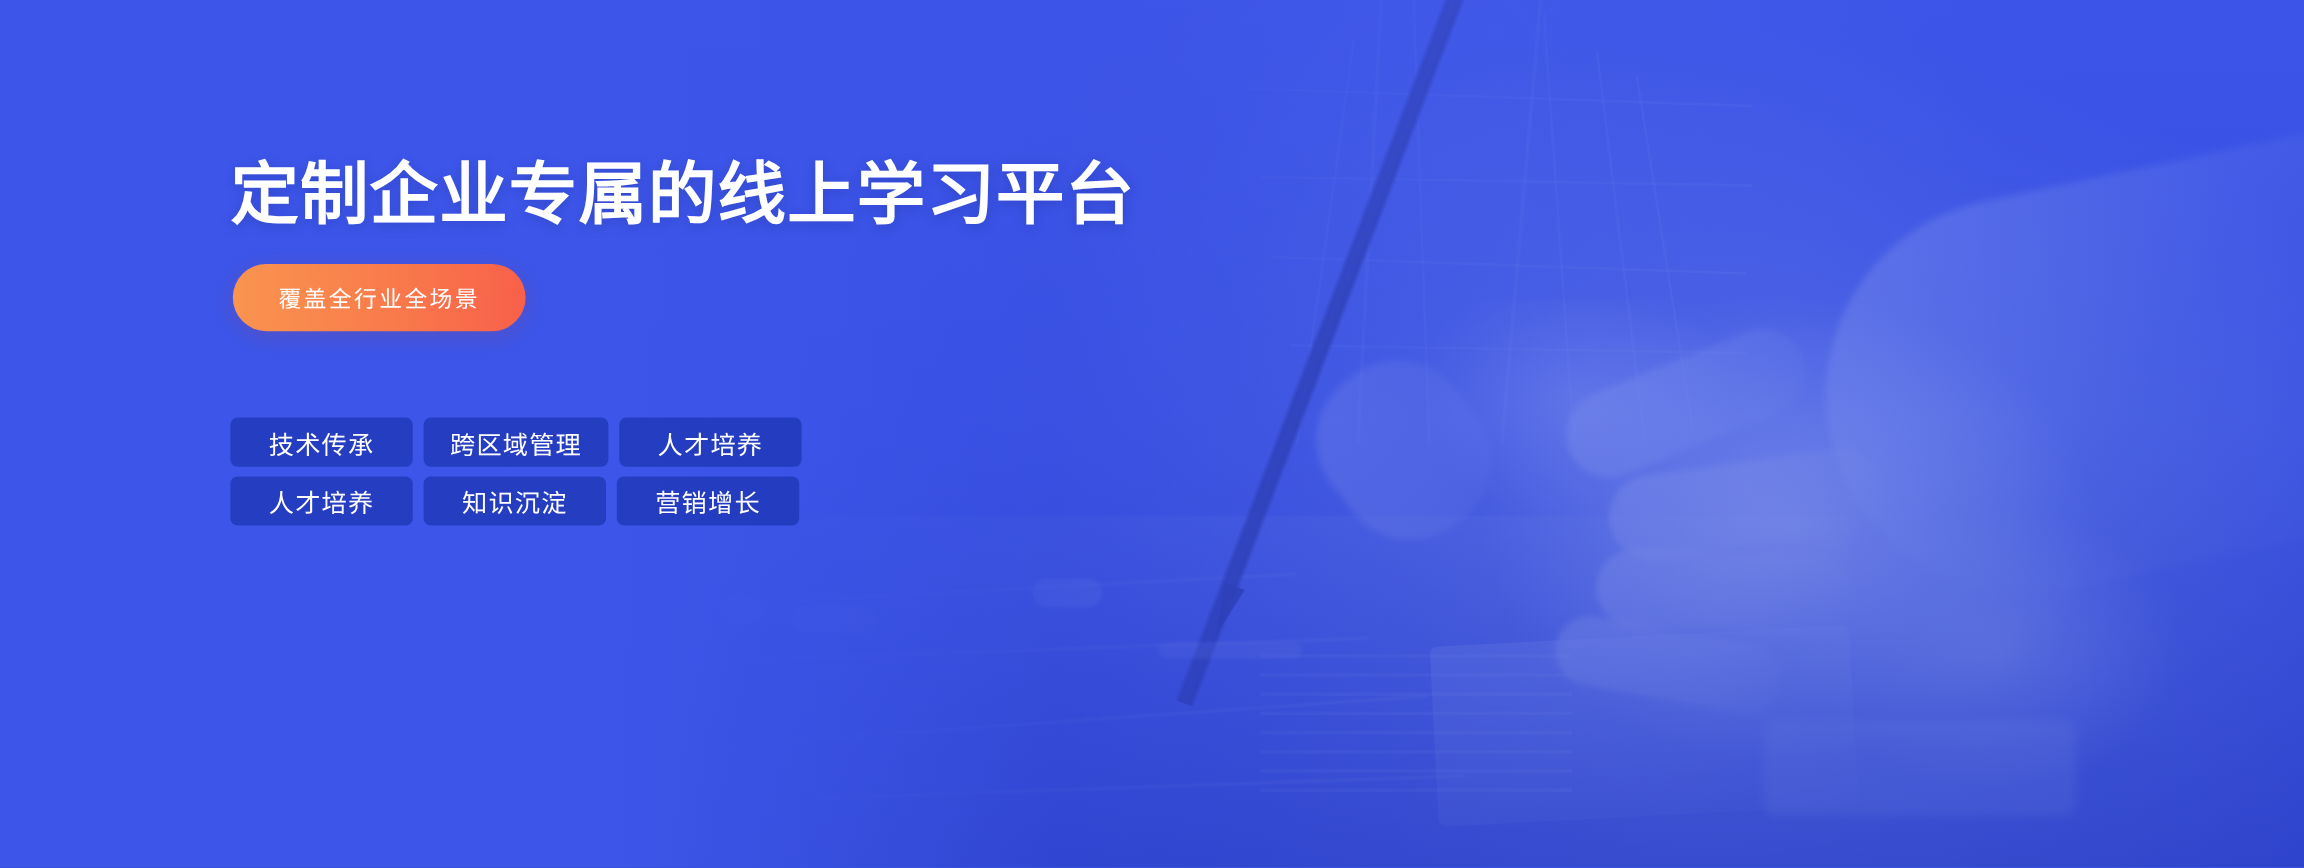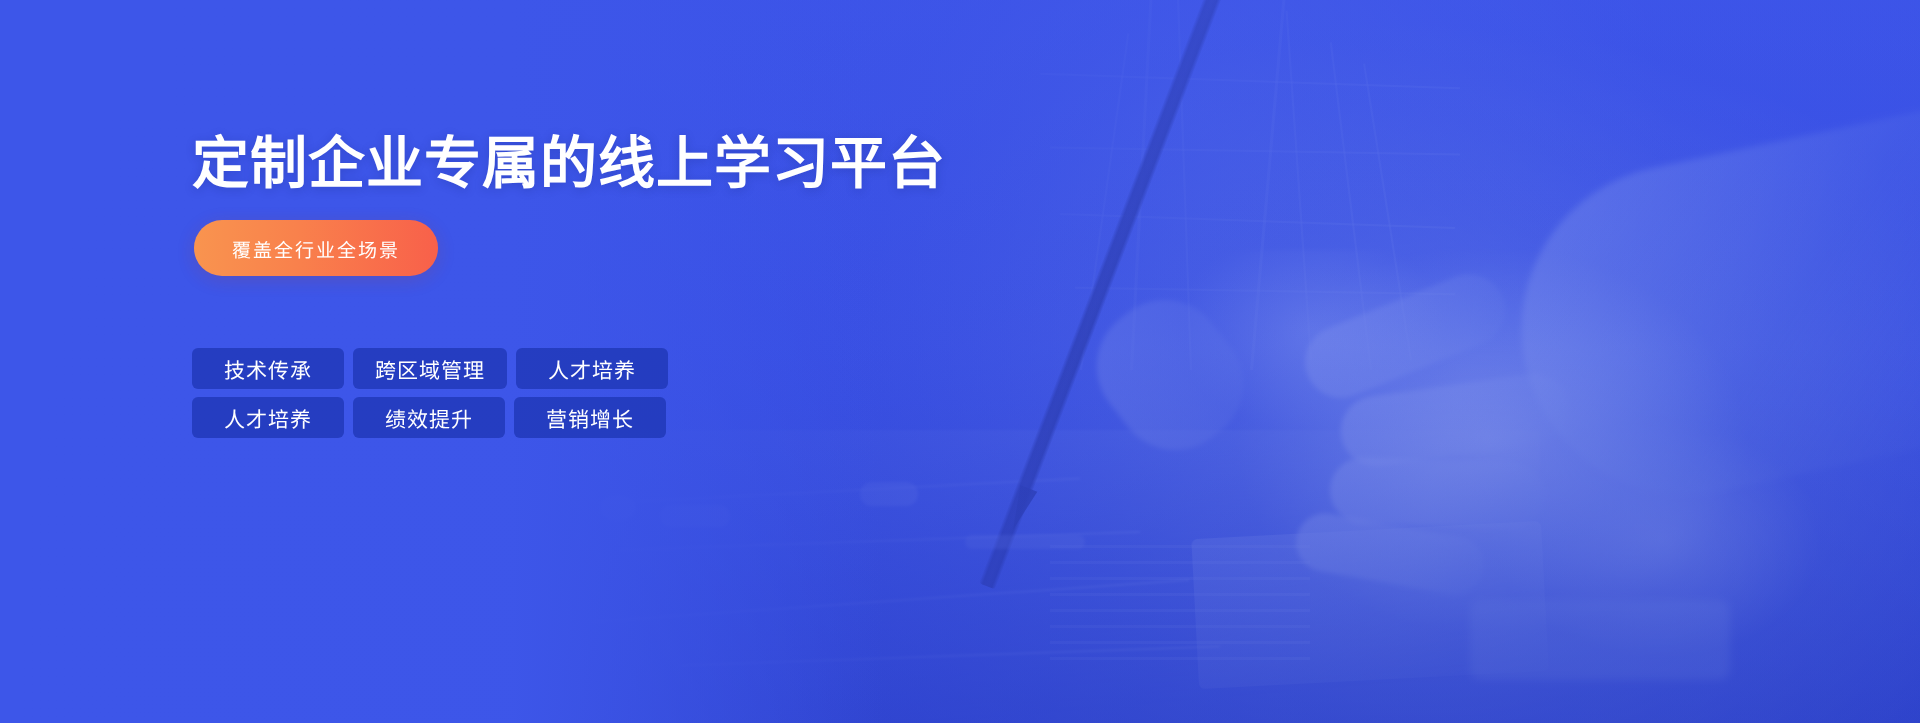--- a/index.html
+++ b/index.html
@@ -286,20 +286,20 @@
     <div class="tag-grid">
 
       <div class="tag-row">
         <div class="tag">技术传承</div>
         <div class="tag">跨区域管理</div>
         <div class="tag">人才培养</div>
       </div>
 
       <div class="tag-row">
         <div class="tag">人才培养</div>
-        <div class="tag">绩效提升</div>
+        <div class="tag">知识沉淀</div>
         <div class="tag">营销增长</div>
       </div>
 
     </div>
   </div>
 
 </div>
 
 </body></html>

